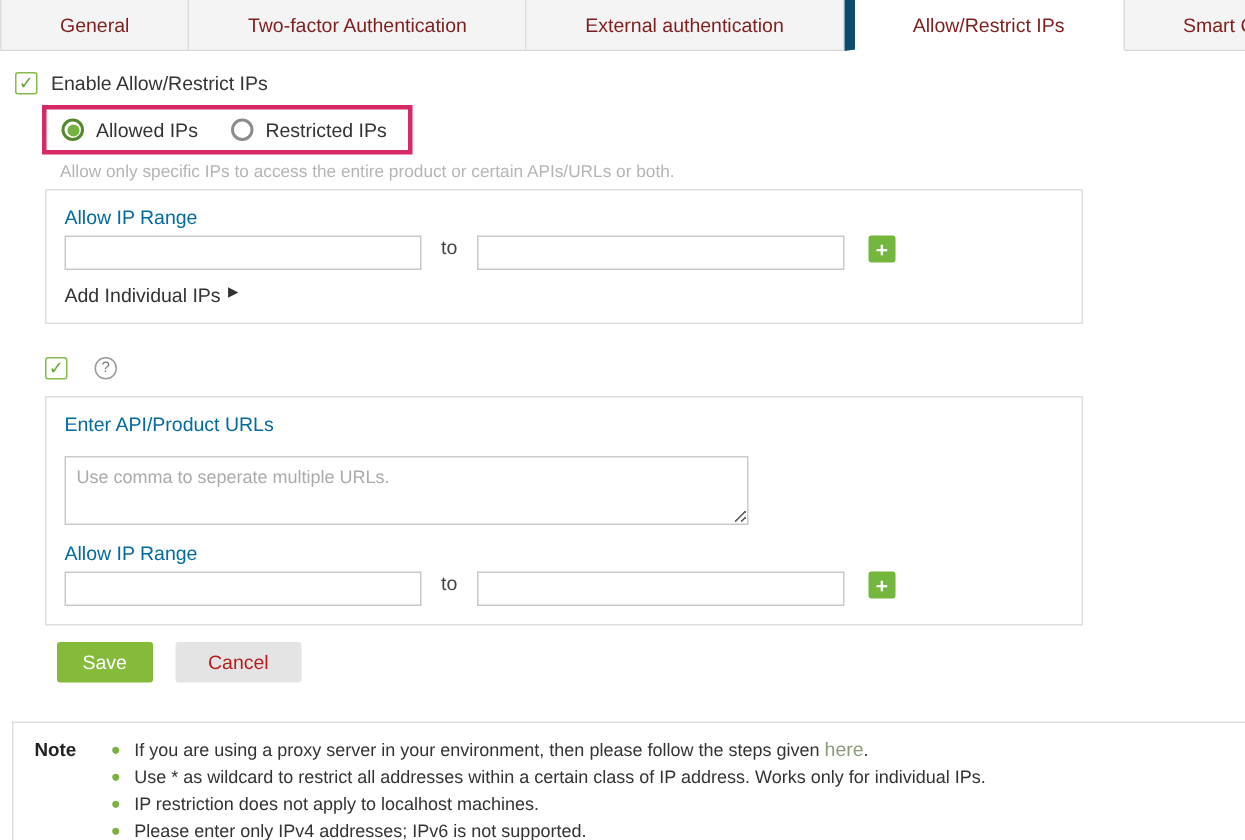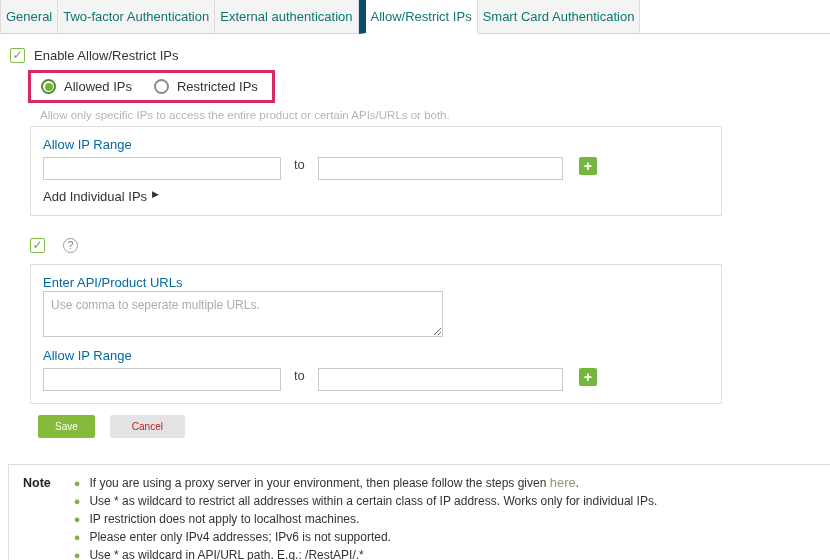--- a/index.html
+++ b/index.html
@@ -1,22 +1,22 @@
 <!DOCTYPE html>
 <html><head>
 <meta charset="utf-8">
 <style>
   * { box-sizing: border-box; margin: 0; padding: 0; }
   html, body { width: 830px; height: 560px; overflow: hidden; background: #fff;
     font-family: "Liberation Sans", "DejaVu Sans", sans-serif; font-size: 13px; color: #333; }
 
   
   .tabbar { display: flex; align-items: stretch; height: 34px; border-bottom: 1px solid #d4d4d4; }
-  .tab { background: #f4f4f4; border-right: 1px solid #dcdcdc; padding: 0 5px;
-    display: flex; align-items: center; font-size: 13px; color: #0f766e; cursor: pointer; white-space: nowrap; }
+  .tab { background: #f4f4f4; border-right: 1px solid #dcdcdc; padding: 0 39px;
+    display: flex; align-items: center; font-size: 13px; color: #7f1d1d; cursor: pointer; white-space: nowrap; }
   .tab:first-child { border-left: 1px solid #dcdcdc; }
   .tab.active { background: #fff; margin-bottom: -1px; border-bottom: 1px solid #fff;
     border-left: 7px solid #0c4a6e; }
 
   
   .content { padding: 12px 10px 0 10px; }
 
   .check-row { display: flex; align-items: center; height: 18px; }
   .checkbox { width: 15px; height: 15px; border: 1px solid #84bb4a; border-radius: 2px;
     background: #fff; display: flex; align-items: center; justify-content: center;
@@ -48,27 +48,27 @@
   .plus-btn { width: 18px; height: 18px; margin-left: 16px; background: #74b63e; border: none;
     border-radius: 2px; color: #fff; font-size: 14px; font-weight: bold; line-height: 16px;
     text-align: center; cursor: pointer; padding: 0; font-family: inherit; }
   .add-link { margin-top: 9px; height: 16px; display: flex; align-items: flex-start; cursor: pointer; color: #333; }
   .tri { margin-left: 5px; font-size: 9px; color: #333; }
 
   .api-check-row { margin: 20px 0 0 20px; display: flex; align-items: center; height: 18px; }
   .help-icon { margin-left: 18px; width: 15px; height: 15px; border-radius: 50%;
     border: 1px solid #9a9a9a; color: #777; font-size: 10px; line-height: 13px; text-align: center; cursor: pointer; }
 
-  .url-textarea { display: block; margin-top: 1px; width: 400px; height: 46px; border: 1px solid #c9c9c9;
+  .url-textarea { display: block; margin-top: 14px; width: 456px; height: 46px; border: 1px solid #c9c9c9;
     resize: both; font-family: inherit; font-size: 12px; padding: 6px 7px; color: #333; }
   .url-textarea::placeholder { color: #ababab; }
   .panel-2 .field-label.mt { margin-top: 11px; }
 
   .btn-row { margin: 11px 0 0 28px; display: flex; align-items: center; }
-  .btn { border: none; font-family: inherit; font-size: 10px; cursor: pointer; border-radius: 2px; }
+  .btn { border: none; font-family: inherit; font-size: 13px; cursor: pointer; border-radius: 2px; }
   .btn-save { background: #85ba3a; color: #fff; padding: 6px 17px; }
   .btn-cancel { background: #e4e4e4; color: #b91c1c; padding: 6px 22px; margin-left: 15px; }
 
   
   .note-box { margin: 26px 0 0 8px; width: 824px; border: 1px solid #dedede; border-right: none;
     padding: 9px 0 8px 14px; }
   .note-flex { display: flex; }
   .note-title { font-weight: bold; font-size: 12.5px; color: #222; line-height: 18px; }
   .note-list { margin-left: 23px; }
   .note-item { display: flex; line-height: 18px; font-size: 12px; color: #333; }

